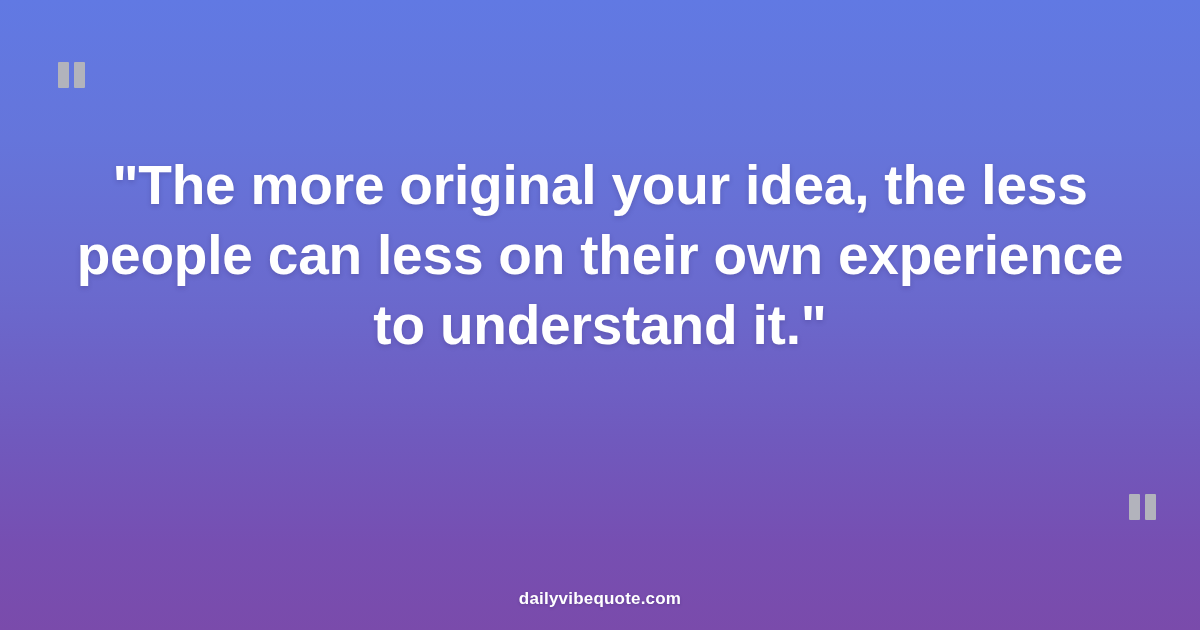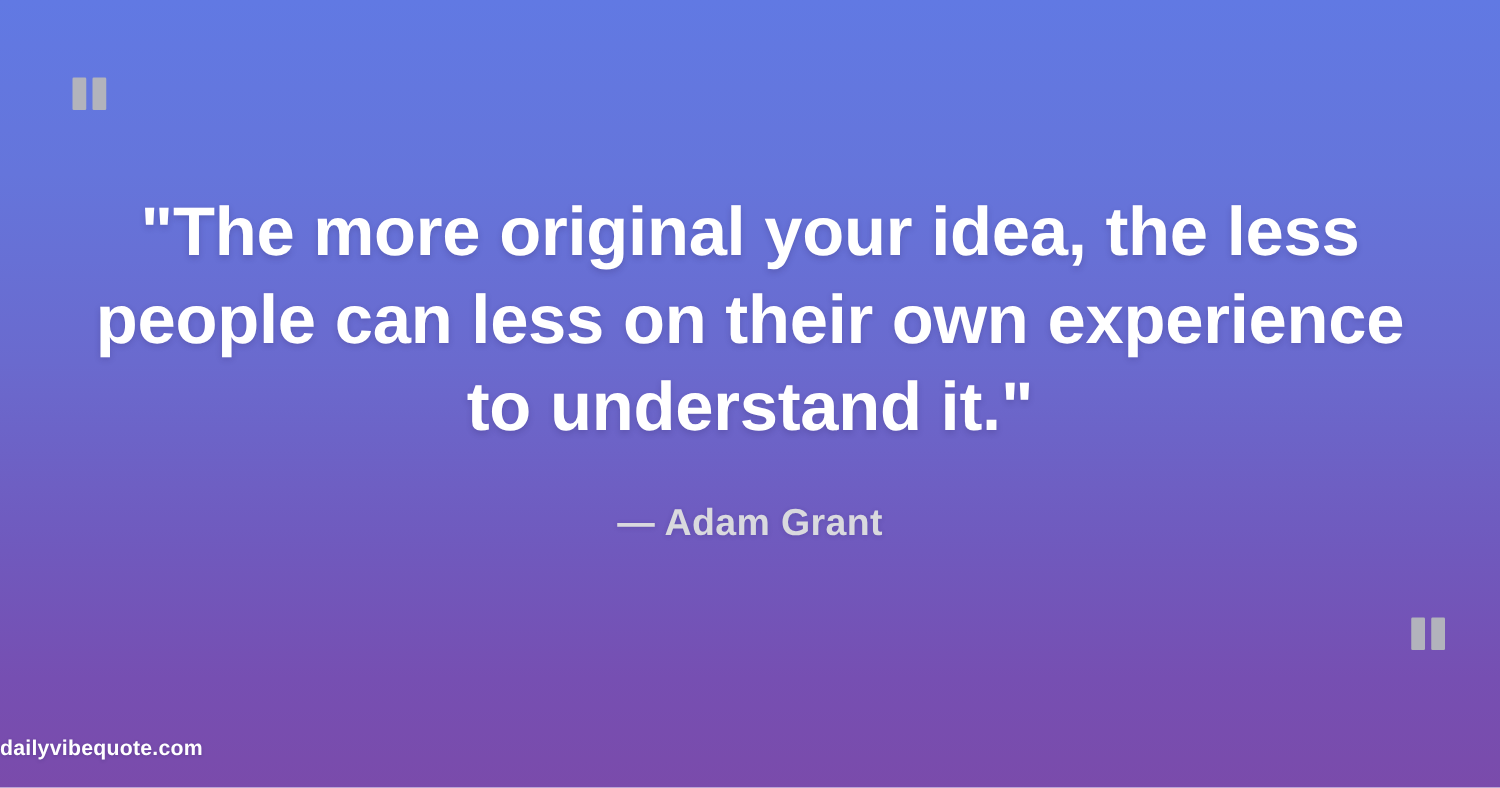--- a/index.html
+++ b/index.html
@@ -85,21 +85,21 @@
     letter-spacing: 0.3px;
     text-shadow: 0 1px 4px rgba(40, 30, 90, 0.18);
   }
 
   
   #site-footer {
     position: absolute;
     bottom: 20px;
     left: 0;
     width: 1200px;
-    text-align: left;
+    text-align: center;
   }
   #site-name {
     color: #ffffff;
     font-size: 17px;
     font-weight: 700;
     letter-spacing: 0.2px;
     line-height: 22px;
     text-shadow: 0 1px 3px rgba(40, 30, 90, 0.25);
   }
 </style>
@@ -112,21 +112,20 @@
     <span class="bar"></span>
     <span class="bar"></span>
   </div>
 
   <div id="quote-text-block">
     <span class="quote-line">"The more original your idea, the less</span>
     <span class="quote-line">people can less on their own experience</span>
     <span class="quote-line">to understand it."</span>
   </div>
 
-  <div id="quote-author">— Adam Grant</div>
 
   <div class="quote-glyph" id="quote-mark-close">
     <span class="bar"></span>
     <span class="bar"></span>
   </div>
 
   <div id="site-footer">
     <span id="site-name">dailyvibequote.com</span>
   </div>
 

